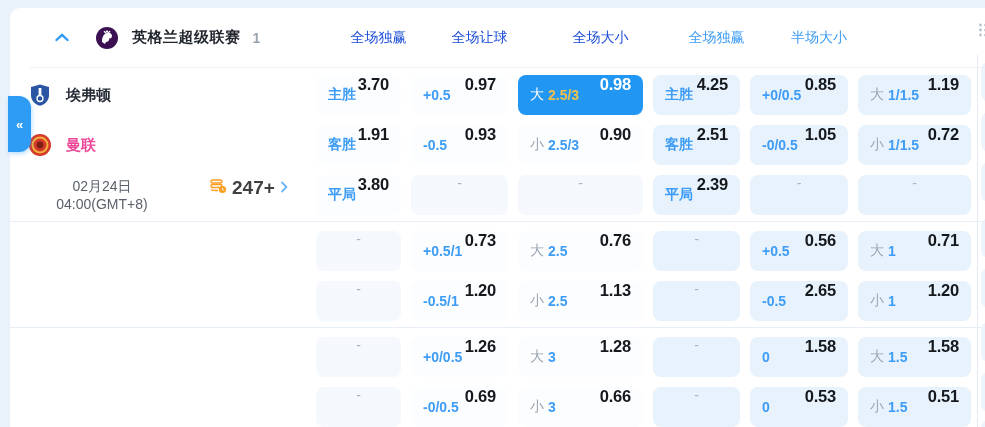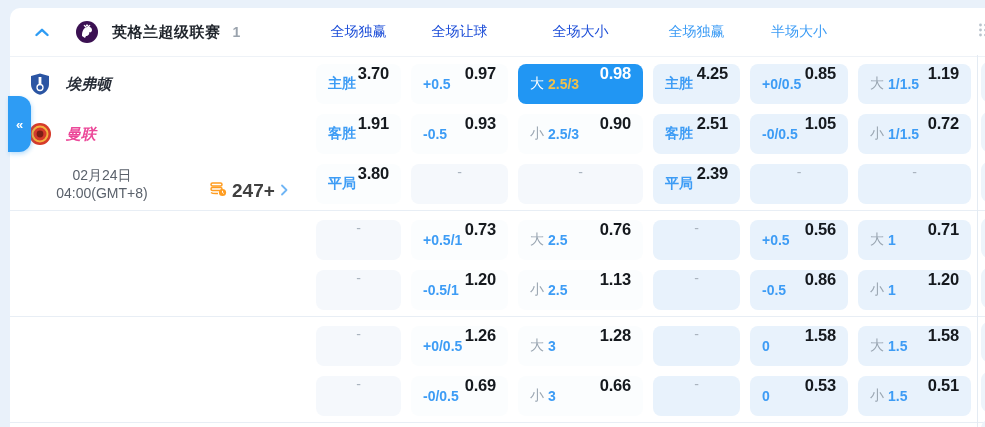--- a/index.html
+++ b/index.html
@@ -15,21 +15,21 @@
     background:#ffffff; border-radius:10px 0 0 10px;
   }
   
   .grid {
     display:grid;
     grid-template-columns:296px 85px 97px 125px 87px 98px 113px;
     column-gap:10px;
     align-items:center;
   }
   
-  .card-header { height:49px; border-bottom:1px solid #eef2f7; }
+  .card-header { height:60px; border-bottom:1px solid #eef2f7;margin-left:20px; }
   .hleft { display:flex; align-items:center; padding-left:22px; gap:12px; }
   .collapse-btn { width:20px; height:20px; display:flex; align-items:center; justify-content:center; cursor:pointer; }
   .league-logo { width:26px; height:26px; margin-left:10px; }
   .league-name { font-size:15px; font-weight:700; color:#1f242b; letter-spacing:.5px; }
   .match-count { font-size:14px; color:#9aa3ad; font-weight:600; }
   .colhead { text-align:center; font-size:14px; }
   .colhead.full { color:#1d4ed8; }
   .colhead.half { color:#3d9cf5; }
   
   .rows { padding-top:7px; }
@@ -49,25 +49,25 @@
   .lg { display:flex; align-items:center; gap:4px; white-space:nowrap; }
   .pre { color:#9aa6b2; }
   .lab { color:#3d9cf5; font-weight:600; }
   .val { font-size:16.5px; font-weight:700; color:#15191e; letter-spacing:-0.2px; }
   .cell span:empty { display:none; }
   .cell.hl { background:#2196f3; }
   .cell.hl .pre { color:#ffffff; }
   .cell.hl .lab { color:#f0c14b; }
   .cell.hl .val { color:#ffffff; }
   
-  .teamcell { display:flex; align-items:center; gap:14px; padding-left:18px;font-style:italic; }
+  .teamcell { display:flex; align-items:center; gap:14px; padding-left:18px; }
   .badge { width:24px; height:24px; flex:0 0 auto; }
   .team-name { font-size:15px; font-weight:700; color:#262c36; }
   .team-name.away { color:#ec4899; }
-  .metacell { display:flex; align-items:flex-end; padding-left:12px; }
+  .metacell { display:flex; align-items:flex-start; padding-left:12px; }
   .datetime { width:160px; text-align:center; color:#5a616b; font-size:14px; line-height:18px; }
   .markets { display:flex; align-items:center; gap:5px; margin-left:28px; cursor:pointer; }
   .markets-count { color:#404040; font-size:19px; font-weight:600; }
   
   .side-tab {
     position:absolute; left:8px; top:96px; width:23px; height:56px;
     background:#2e9cf4; border-radius:0 12px 12px 0;
     color:#fff; display:flex; align-items:center; justify-content:center;
     font-size:13px; font-weight:700; cursor:pointer;
     box-shadow:1px 2px 4px rgba(33,150,243,.3);
@@ -315,21 +315,21 @@
         </span>
         <span class="val">1.13</span>
       </div>
       <div class="cell half dashcell">
           <span class="dash">-</span>
         </div>
       <div class="cell half">
         <span class="lg">
             <span class="lab">-0.5</span>
           </span>
-        <span class="val">0.86</span>
+        <span class="val">2.65</span>
       </div>
       <div class="cell half">
         <span class="lg">
           <span class="pre">小</span>
           <span class="lab">1</span>
         </span>
         <span class="val">1.20</span>
       </div>
     </div>
 

